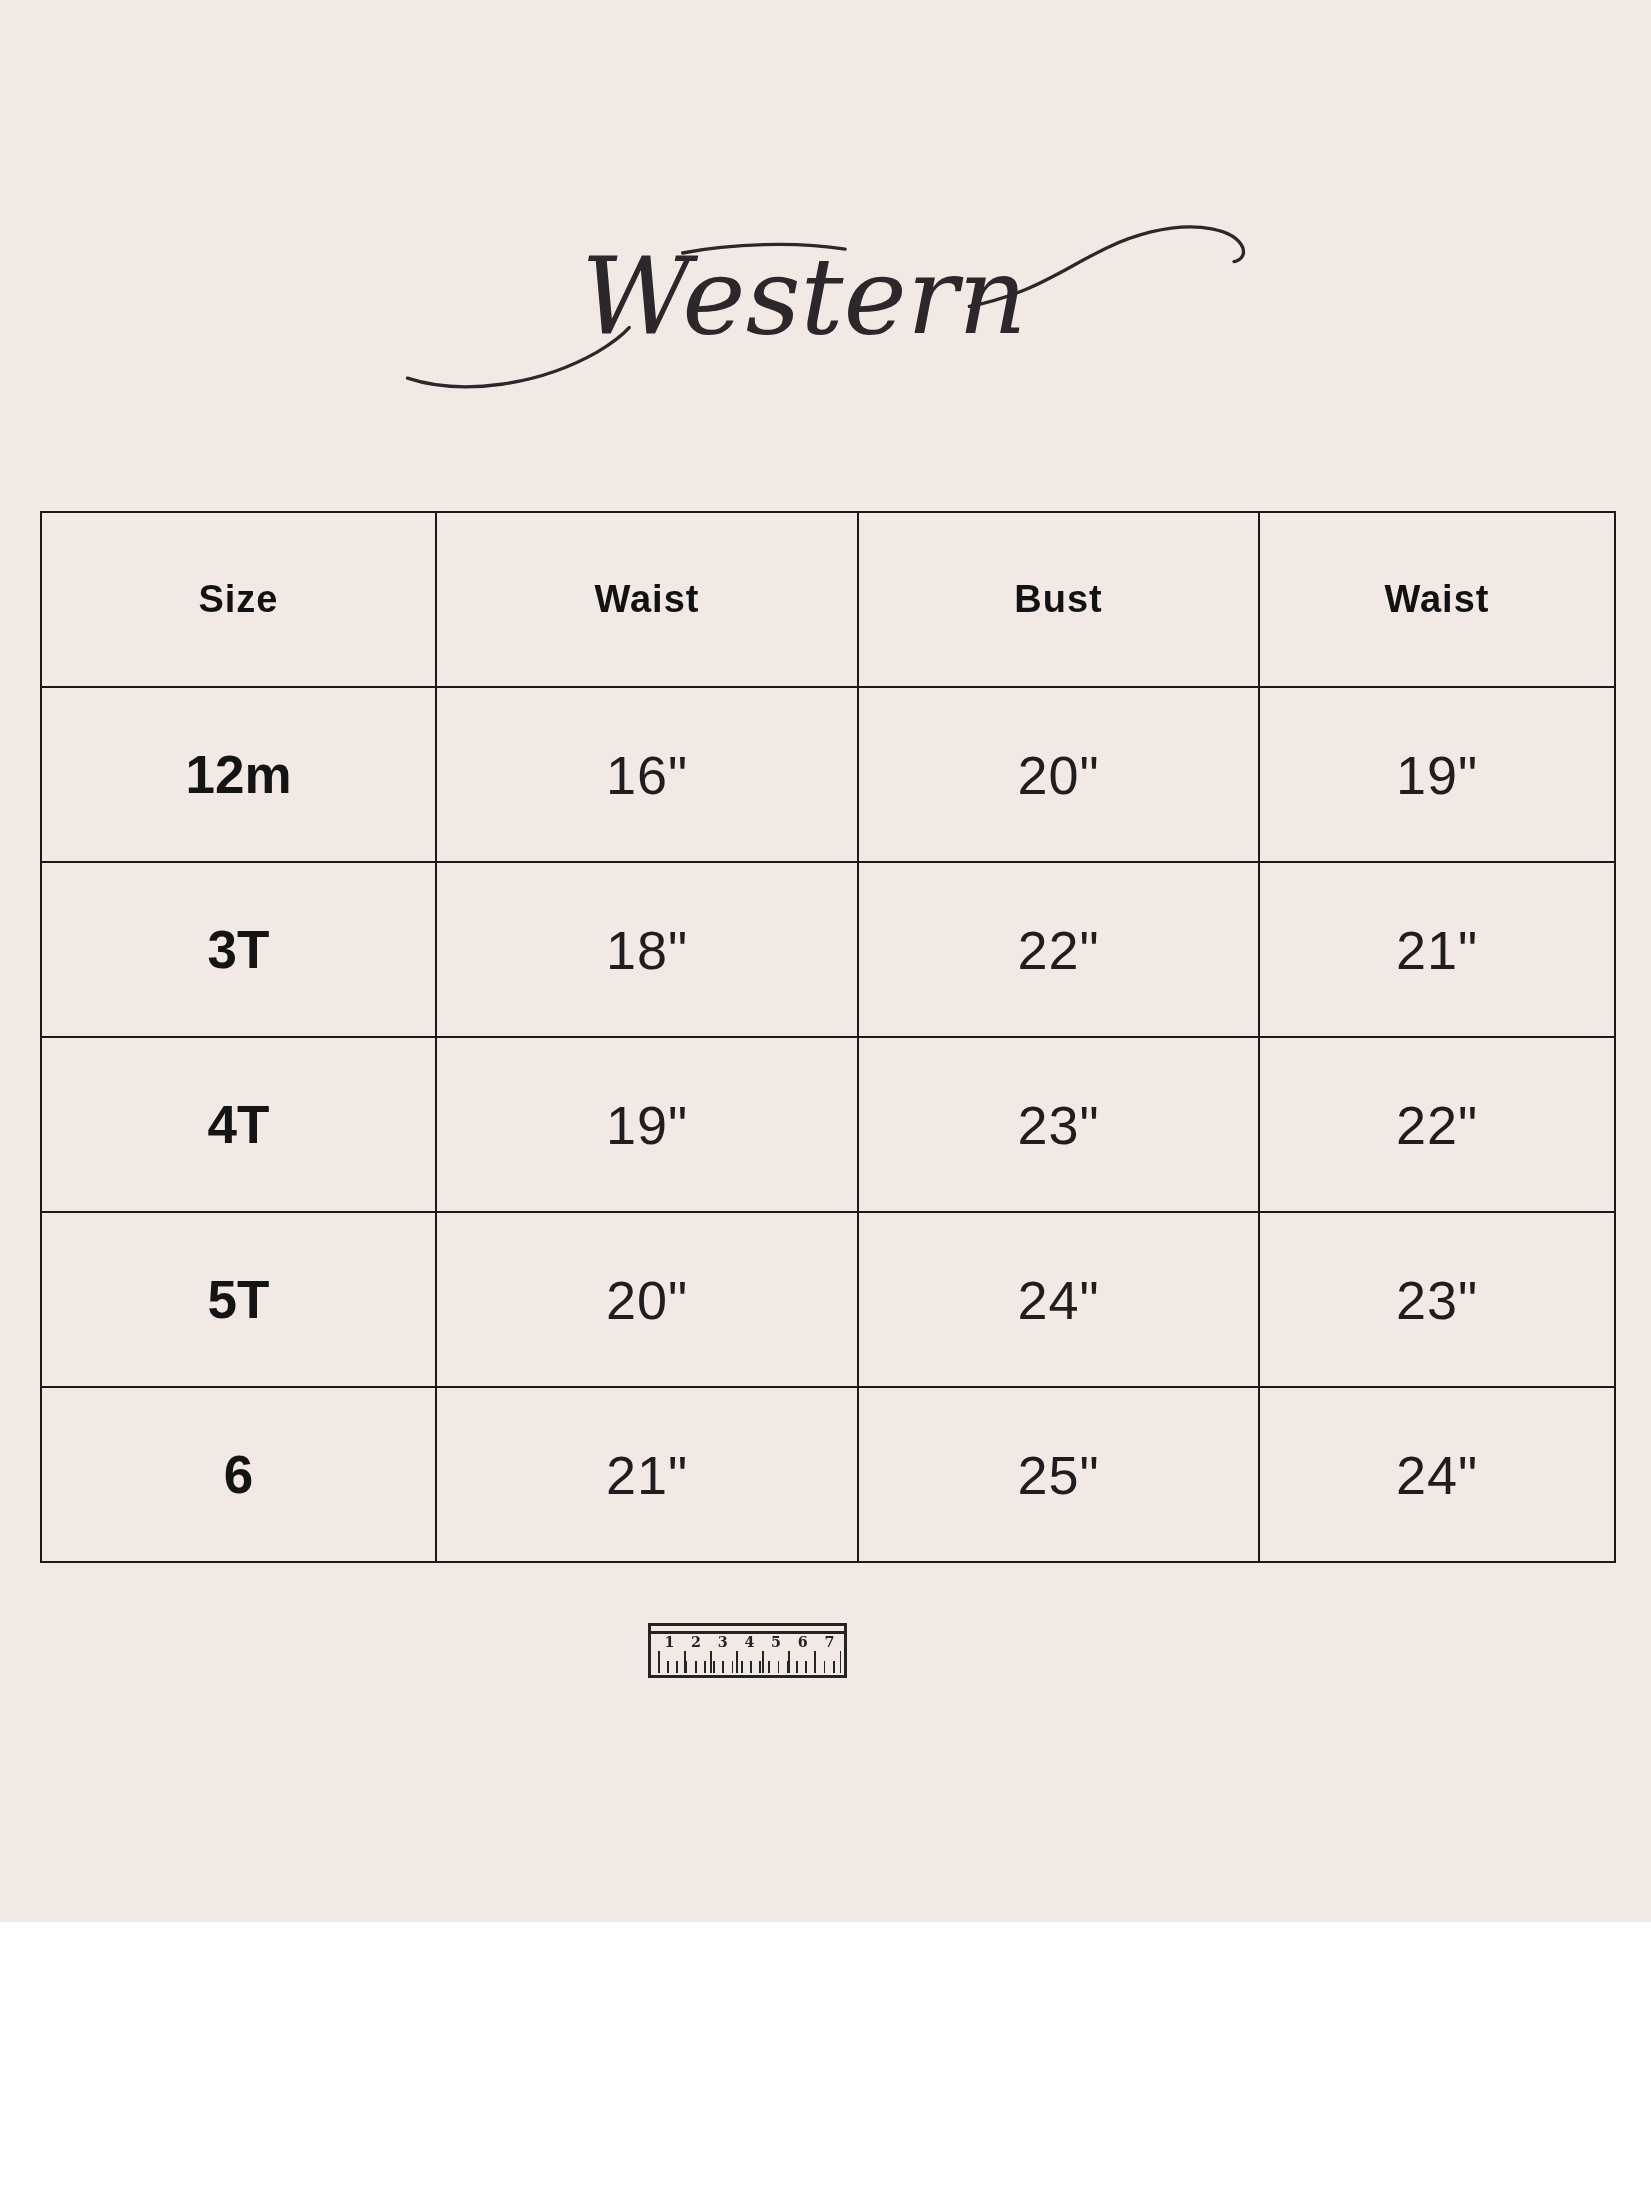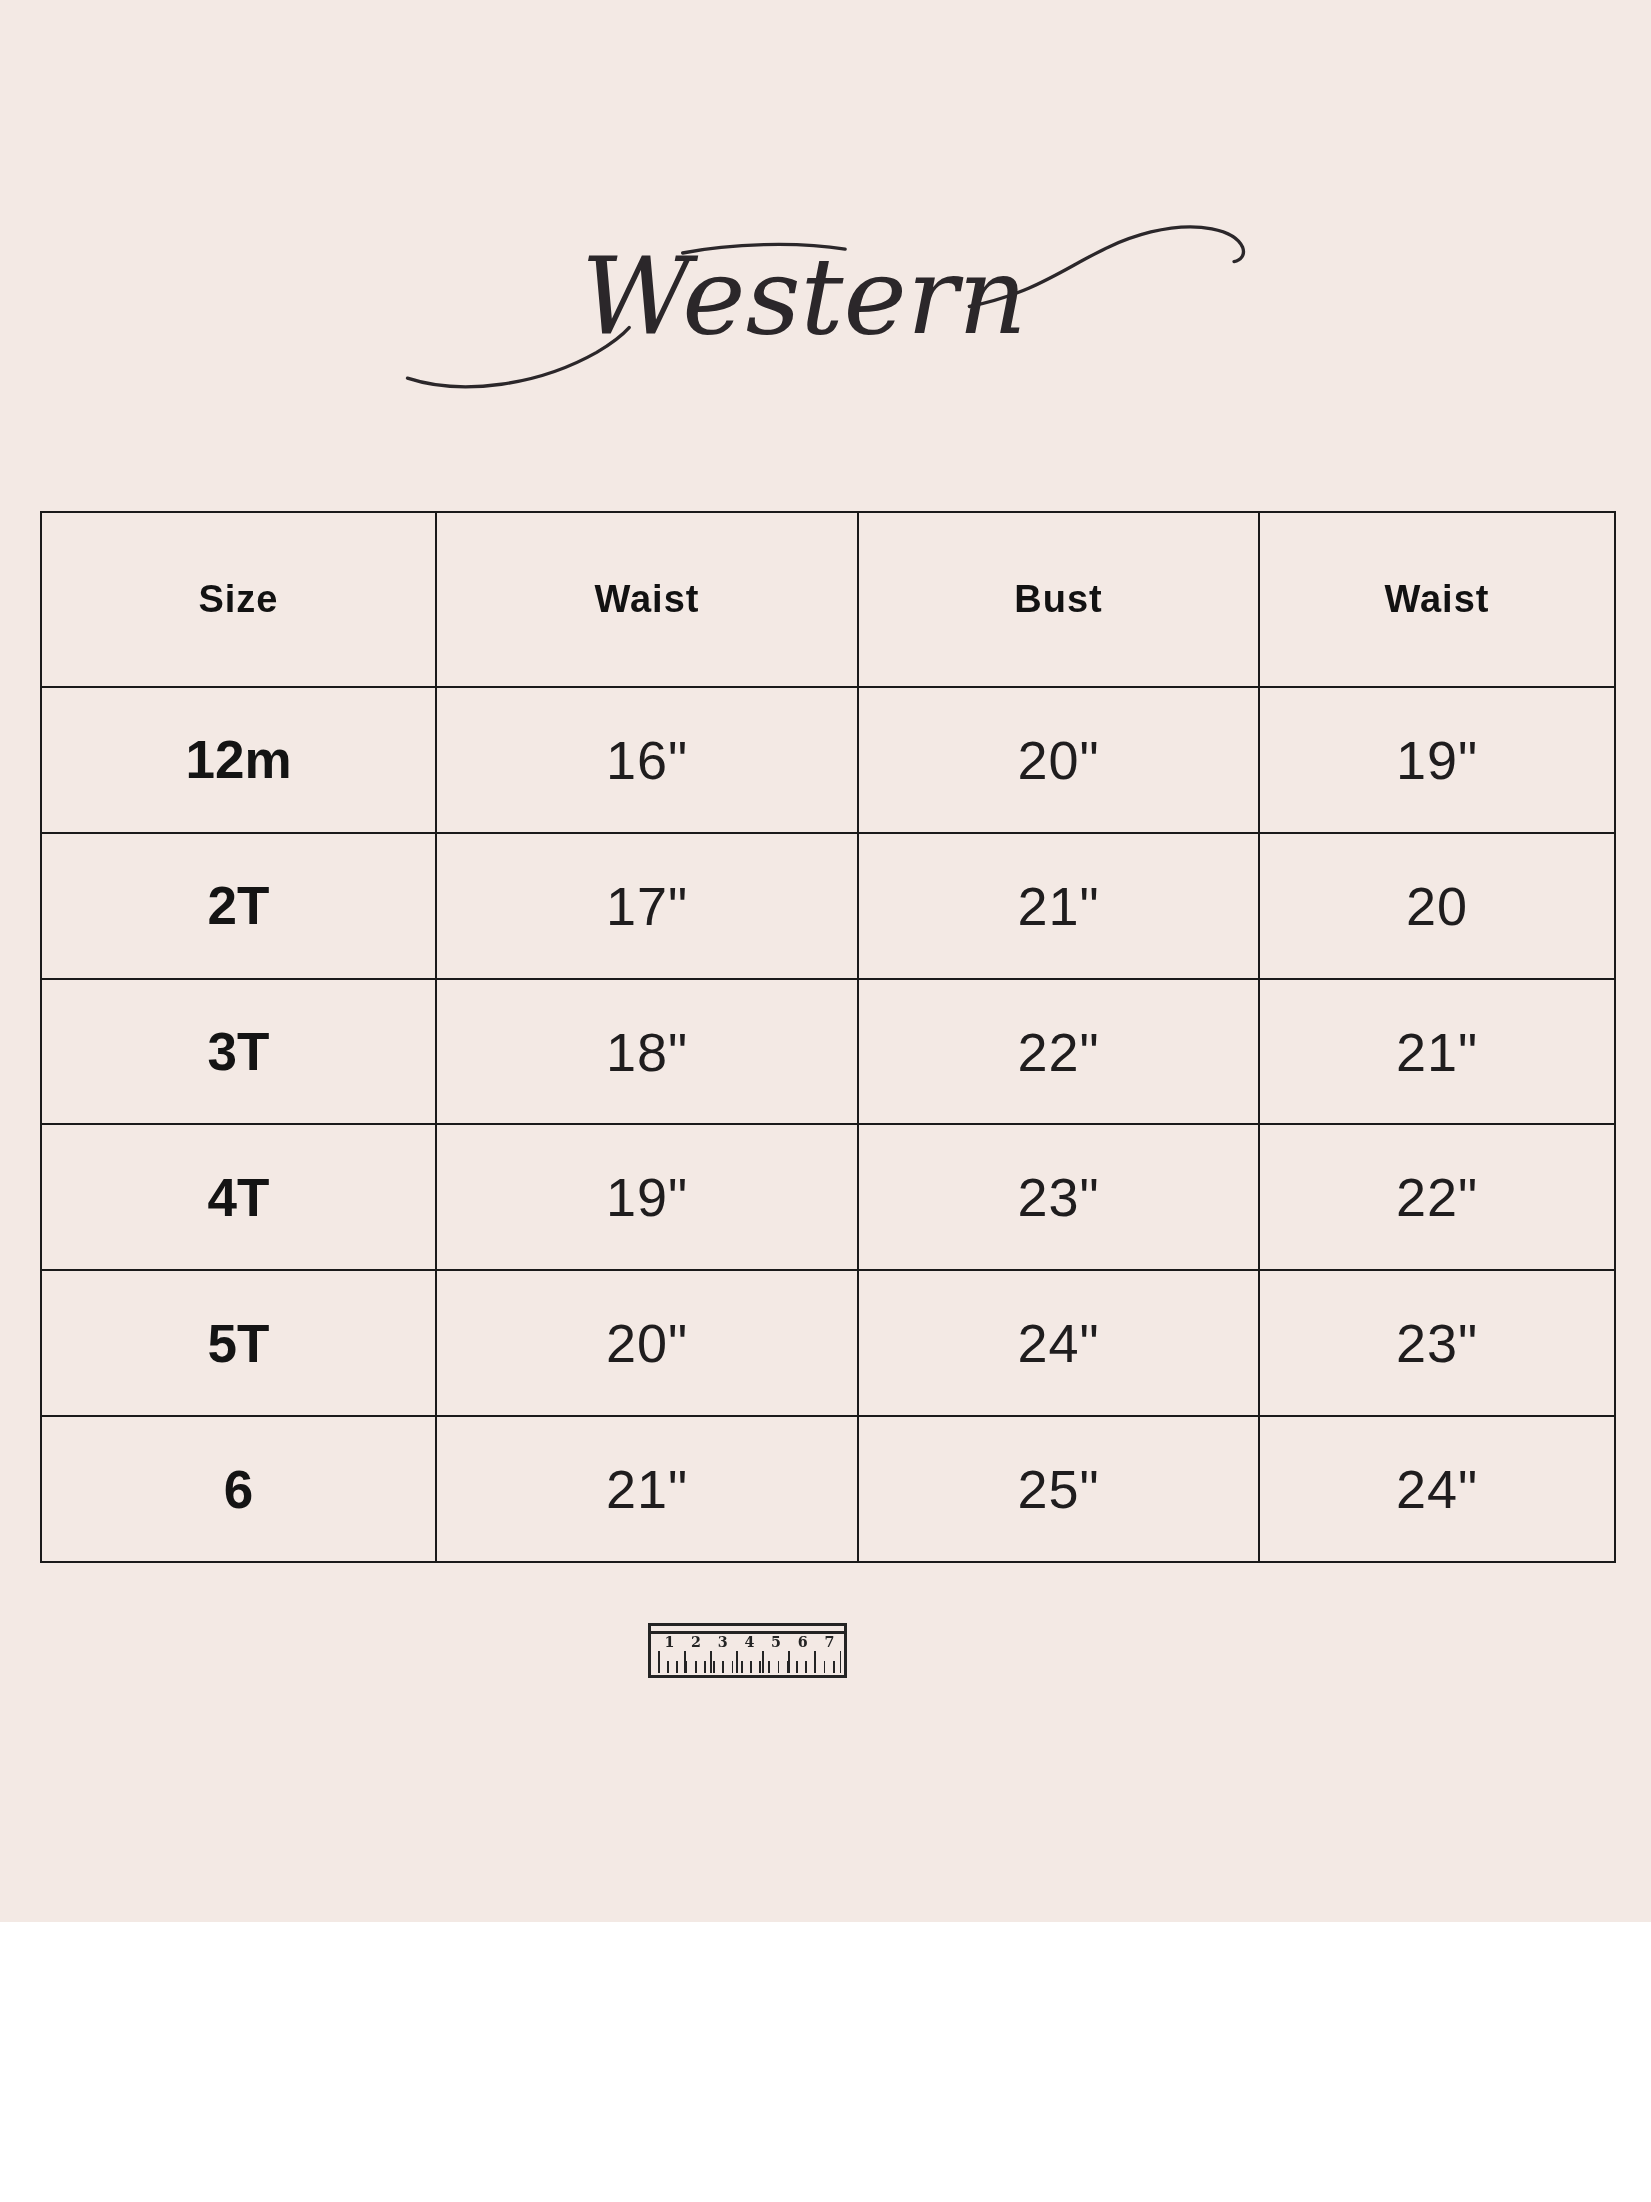--- a/index.html
+++ b/index.html
@@ -165,26 +165,20 @@
         <th>Bust</th>
         <th>Waist</th>
       </tr>
     </thead>
     <tbody>
       <tr>
         <td class="c-size">12m</td>
         <td class="c-val">16"</td>
         <td class="c-val">20"</td>
         <td class="c-val">19"</td>
-      </tr>
-      <tr>
-        <td class="c-size">2T</td>
-        <td class="c-val">17"</td>
-        <td class="c-val">21"</td>
-        <td class="c-val">20</td>
       </tr>
       <tr>
         <td class="c-size">3T</td>
         <td class="c-val">18"</td>
         <td class="c-val">22"</td>
         <td class="c-val">21"</td>
       </tr>
       <tr>
         <td class="c-size">4T</td>
         <td class="c-val">19"</td>

